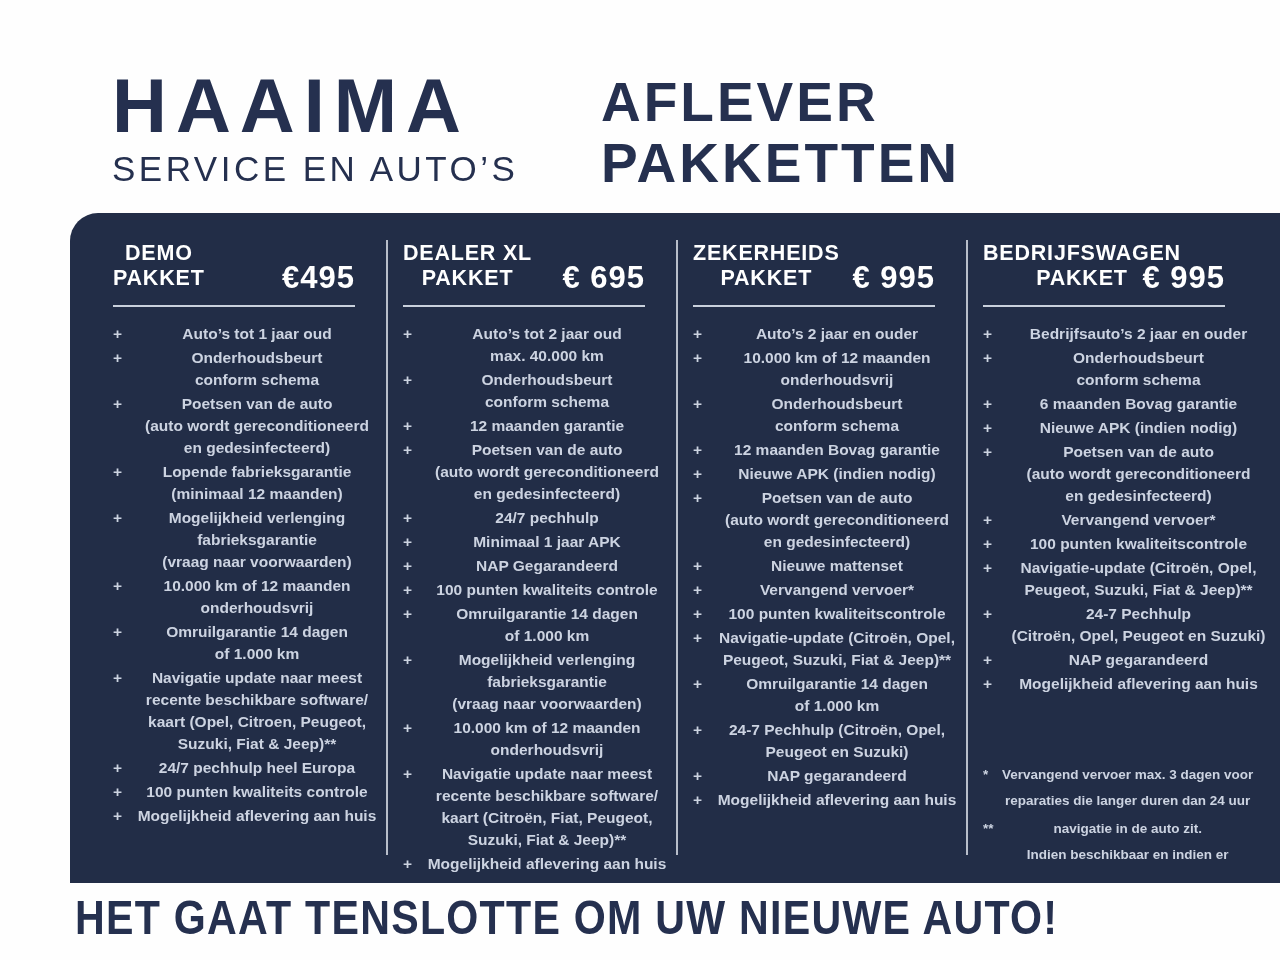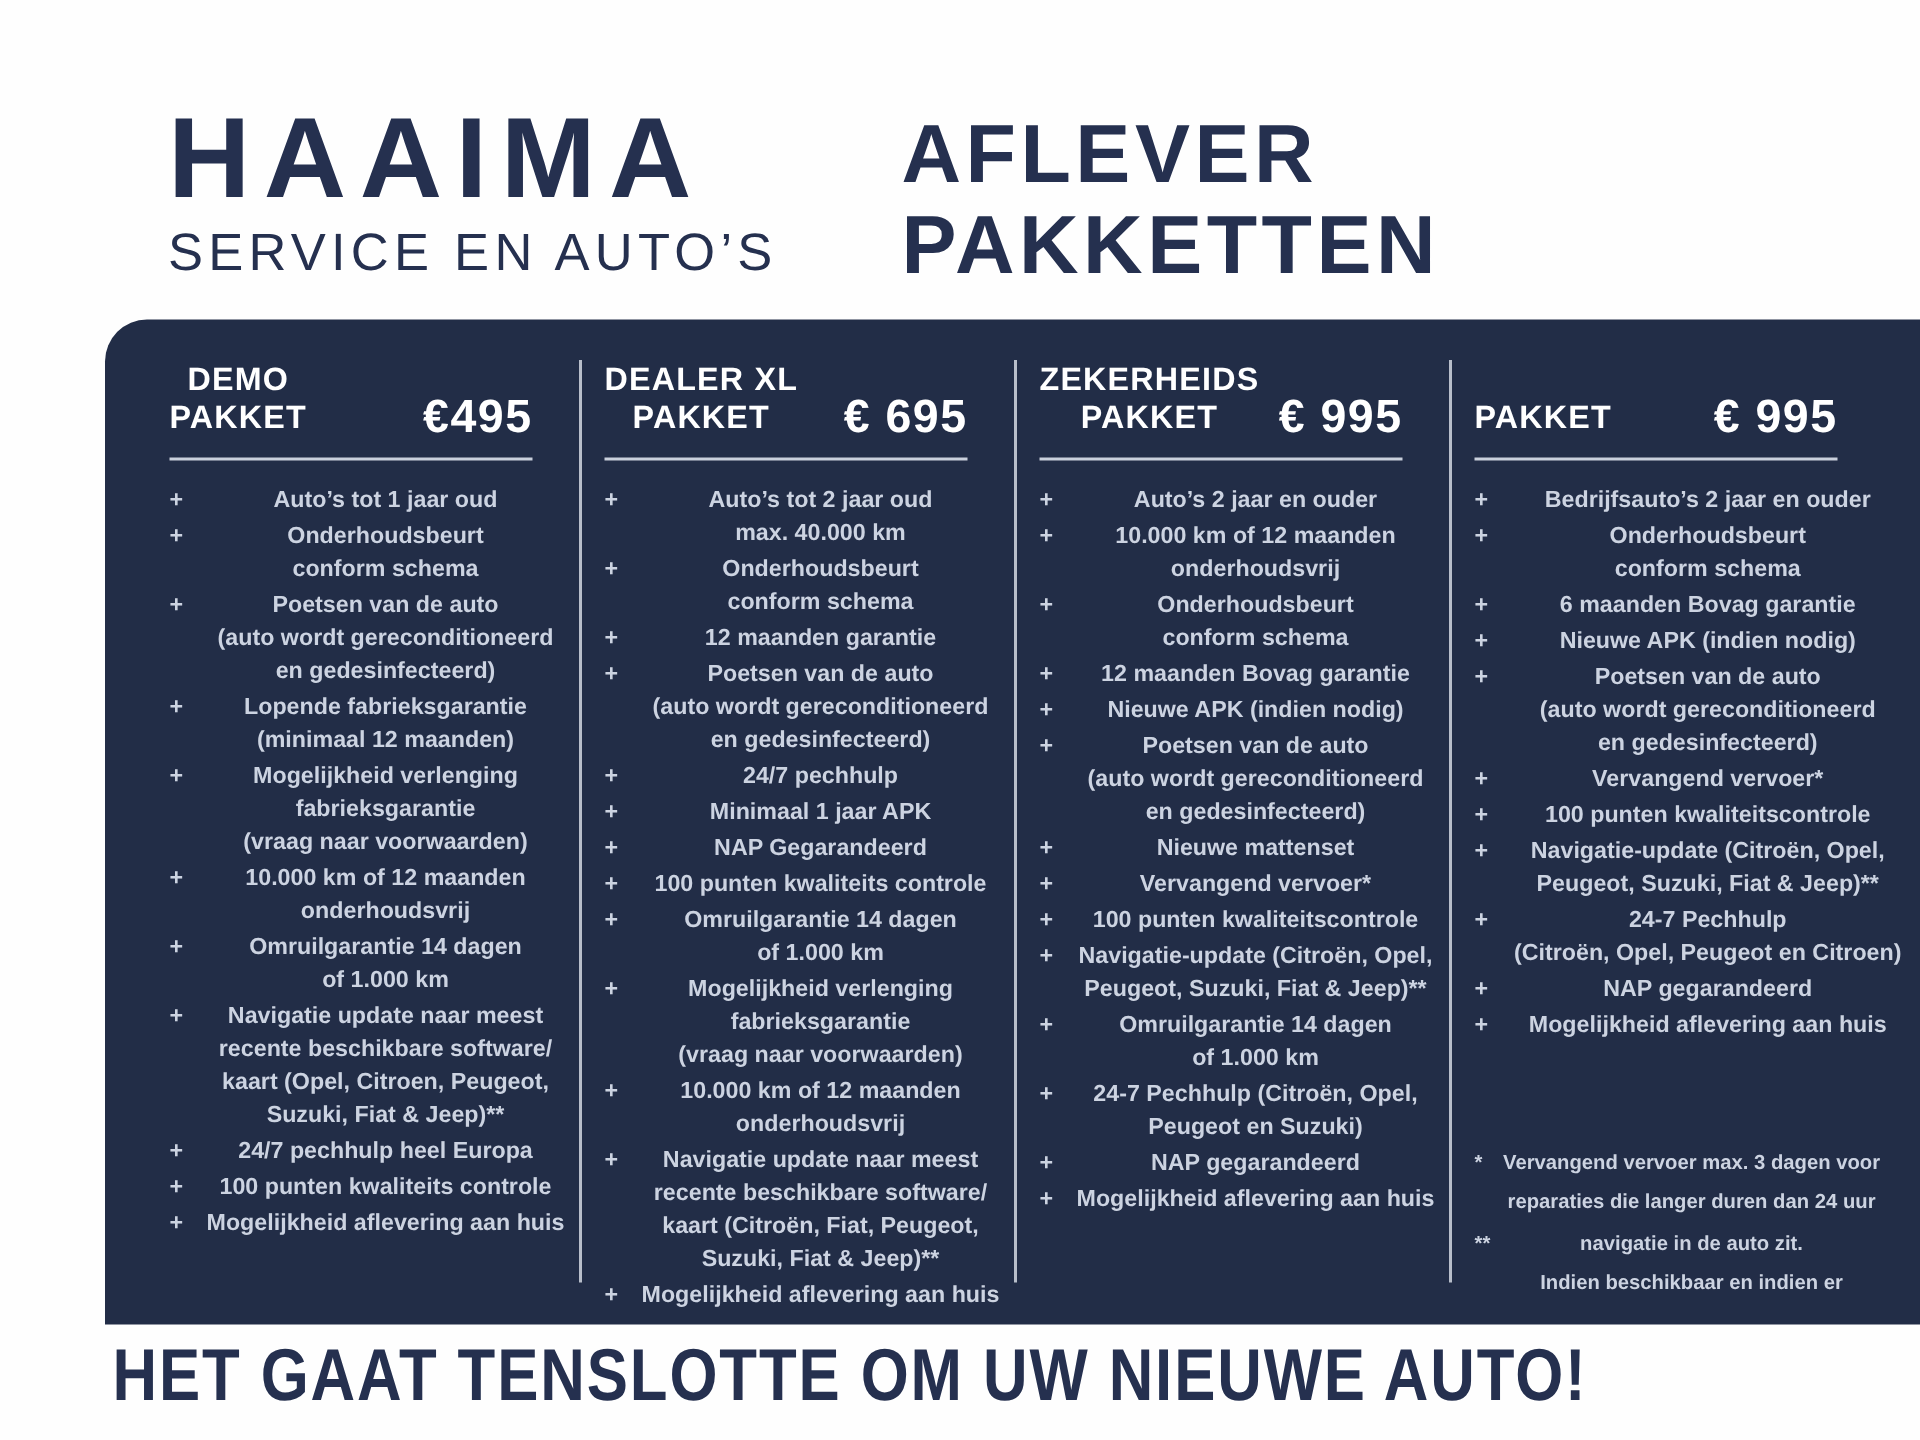--- a/index.html
+++ b/index.html
@@ -306,20 +306,21 @@
           </li>
           <li class="item">
             <span class="plus">+</span>
             <div class="line">Mogelijkheid aflevering aan huis</div>
           </li>
         </ul>
       </div>
       <div class="col">
         <div class="col-head">
           <div class="pkg-name">
+            <div>BEDRIJFSWAGEN</div>
             <div>PAKKET</div>
           </div>
           <div class="pkg-price">€ 995</div>
         </div>
         <div class="rule"></div>
         <ul class="items">
           <li class="item">
             <span class="plus">+</span>
             <div class="line">Bedrijfsauto’s 2 jaar en ouder</div>
           </li>
@@ -351,21 +352,21 @@
             <div class="line">100 punten kwaliteitscontrole</div>
           </li>
           <li class="item">
             <span class="plus">+</span>
             <div class="line">Navigatie-update (Citroën, Opel,</div>
             <div class="line">Peugeot, Suzuki, Fiat &amp; Jeep)**</div>
           </li>
           <li class="item">
             <span class="plus">+</span>
             <div class="line">24-7 Pechhulp</div>
-            <div class="line">(Citroën, Opel, Peugeot en Citroen)</div>
+            <div class="line">(Citroën, Opel, Peugeot en Suzuki)</div>
           </li>
           <li class="item">
             <span class="plus">+</span>
             <div class="line">NAP gegarandeerd</div>
           </li>
           <li class="item">
             <span class="plus">+</span>
             <div class="line">Mogelijkheid aflevering aan huis</div>
           </li>
         </ul>

